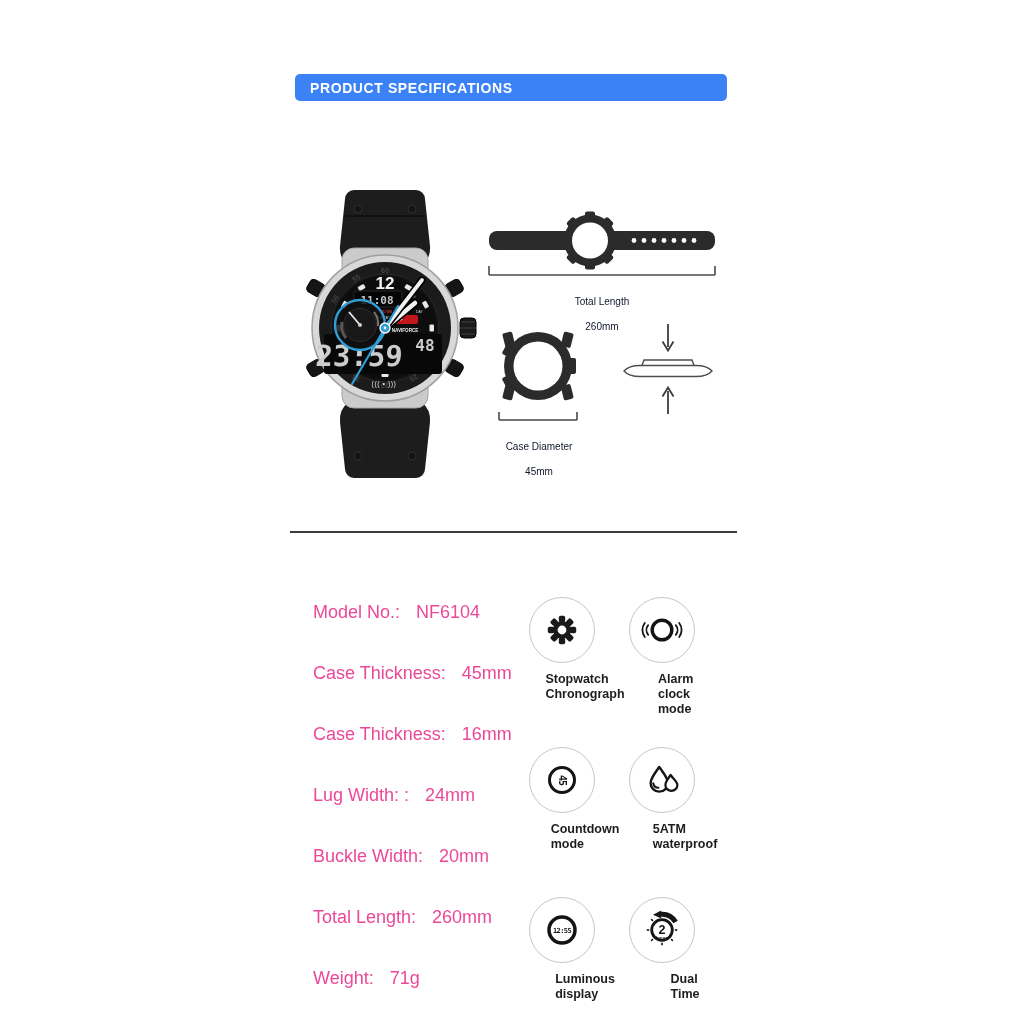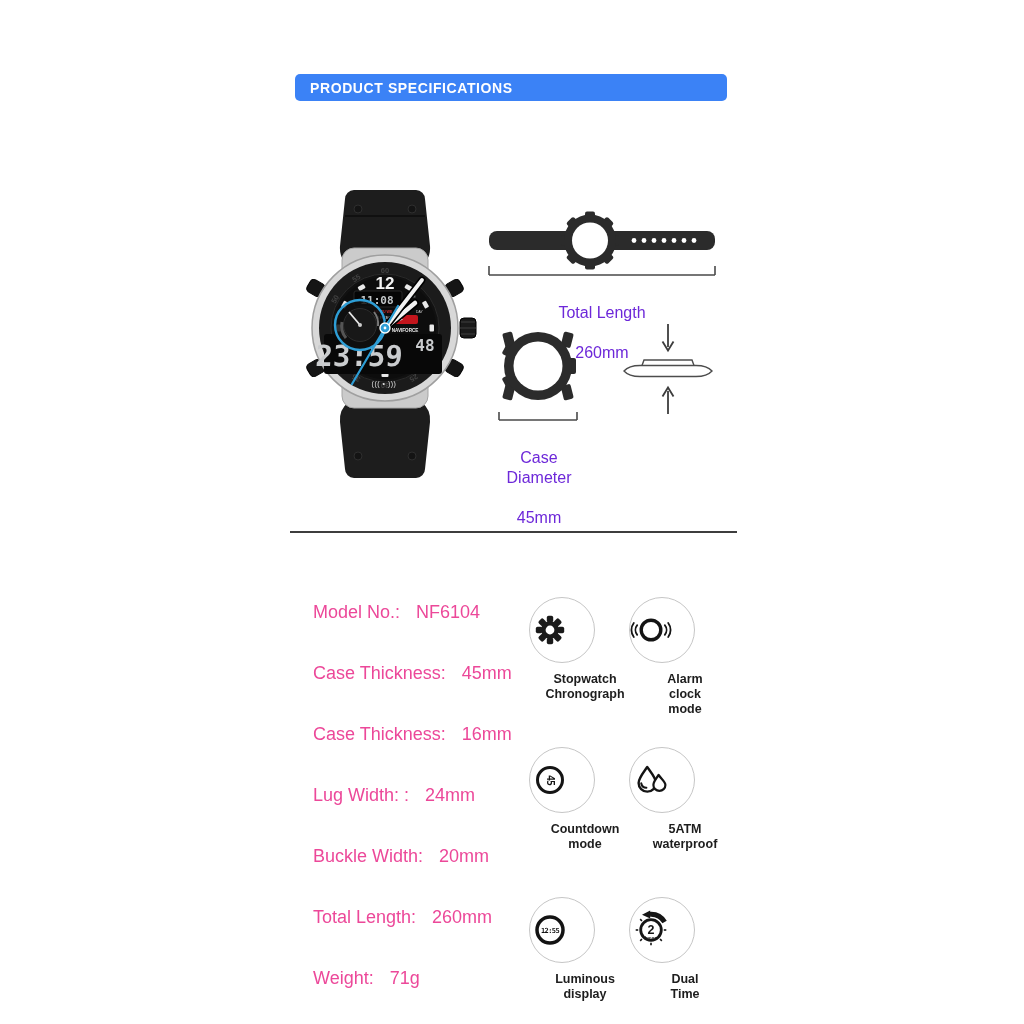--- a/index.html
+++ b/index.html
@@ -8,38 +8,38 @@
 
   
   .banner{position:absolute;left:295px;top:74px;width:432px;height:27px;background:#3b82f6;border-radius:5px;display:flex;align-items:center;padding-left:15px;box-sizing:border-box;}
   .banner span{color:#ffffff;font-size:14px;font-weight:bold;letter-spacing:.6px;}
 
   
   .watch-wrap{position:absolute;left:288px;top:188px;width:194px;height:292px;}
 
   
   .diag{position:absolute;text-align:center;color:#3b3b3b;}
-  .diag .lbl{font-size:16px;line-height:1.25;color:#6d28d9;margin-top:6px;white-space:pre-line;}
+  .diag .lbl{font-size:10px;line-height:1.25;color:#0f172a;margin-top:6px;white-space:pre-line;}
   .diag-total{left:486px;top:205px;width:232px;}
   .diag-diam{left:492px;top:326px;width:94px;}
   .diag-thick{left:618px;top:322px;width:100px;}
 
   
   .divider{position:absolute;left:290px;top:531px;width:447px;height:2px;background:#3d3d3d;}
 
   
   .specs{position:absolute;left:313px;top:600px;display:flex;flex-direction:column;}
   .spec-row{height:24px;line-height:24px;margin-bottom:37px;font-size:18px;color:#ec4899;white-space:nowrap;}
   .spec-row .val{margin-left:16px;}
 
   
   .features{position:absolute;left:512px;top:597px;width:200px;display:grid;grid-template-columns:100px 100px;grid-auto-rows:150px;}
   .feature{display:flex;flex-direction:column;align-items:center;}
-  .icon-circle{width:66px;height:66px;border:1.5px solid #c6c6c6;border-radius:50%;box-sizing:border-box;display:flex;align-items:center;background:#fff;}
-  .feature .flabel{margin-top:9px;font-size:12.5px;font-weight:bold;color:#1d1d1d;text-align:center;line-height:1.18;white-space:pre-line;margin-left:46px;}
+  .icon-circle{width:66px;height:66px;border:1.5px solid #c6c6c6;border-radius:50%;box-sizing:border-box;display:flex;align-items:center;justify-content:center;background:#fff;}
+  .feature .flabel{margin-top:9px;font-size:12.5px;font-weight:bold;color:#1d1d1d;text-align:left;line-height:1.18;white-space:pre-line;margin-left:46px;}
 
   svg{display:block;}
   .seg{font-family:"DejaVu Sans Mono","Liberation Mono",monospace;font-weight:bold;}
 </style>
 </head>
 <body>
 
 <div class="page">
 
   <div class="banner">

